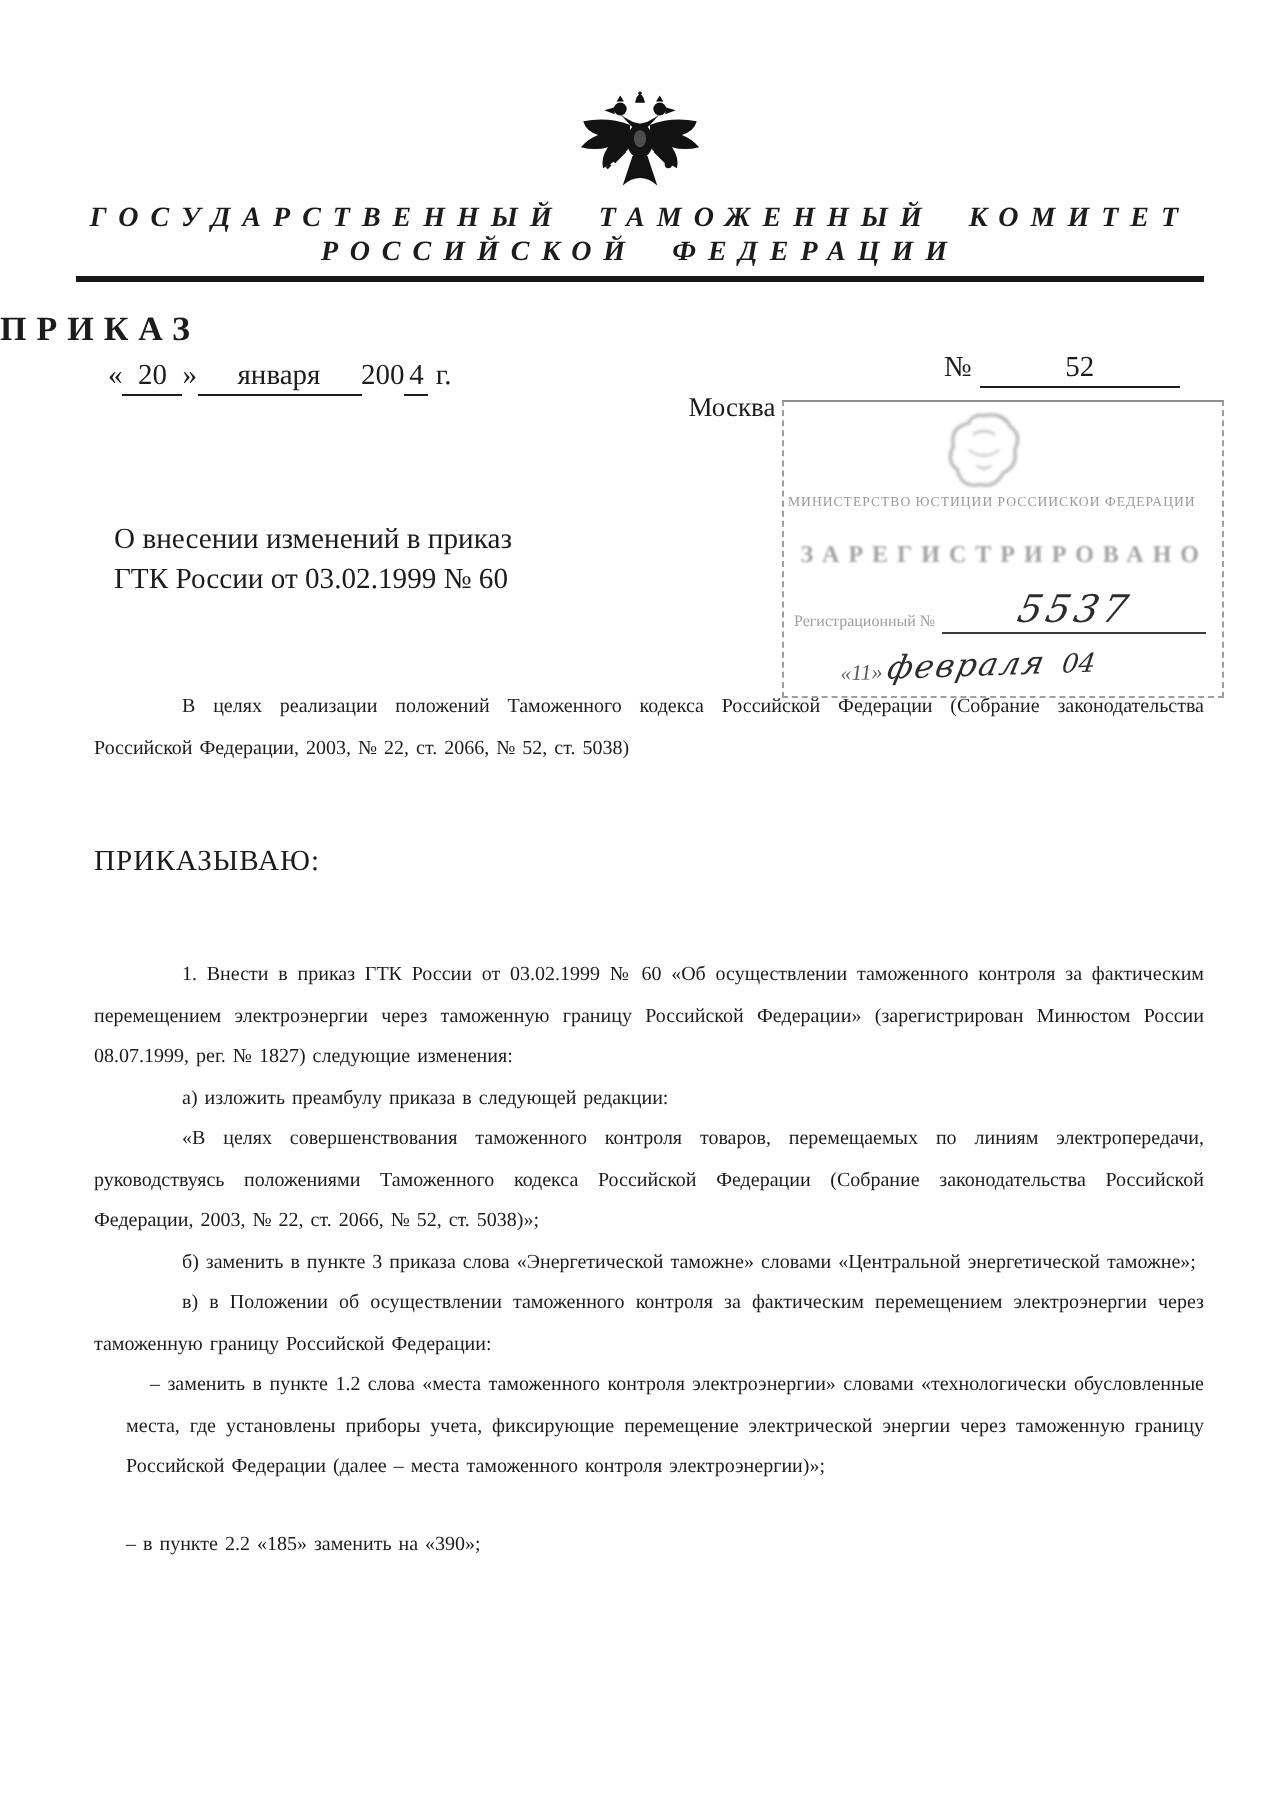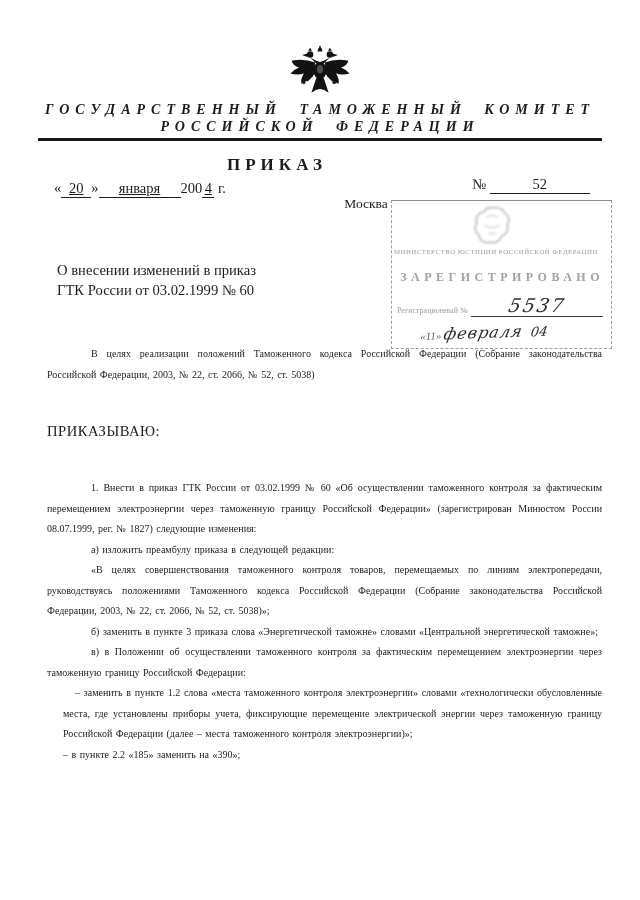--- a/index.html
+++ b/index.html
@@ -11,26 +11,26 @@
   }
   
   .emblem{position:absolute;left:283px;top:44px;width:74px;height:58px;}
   .org{
     position:absolute;left:36px;top:101px;width:568px;
     text-align:center;font-weight:bold;font-size:14px;
     letter-spacing:6px;word-spacing:8px;line-height:17px;white-space:nowrap;font-style:italic;
   }
   .rule{position:absolute;left:38px;top:138px;width:564px;height:3px;background:#181818;}
   .doc-type{
-    position:absolute;left:0;top:155px;width:554px;text-align:center;
+    position:absolute;left:0;top:155px;width:554px;
     font-weight:bold;font-size:17px;letter-spacing:5px;
   }
   
   .date-line{position:absolute;left:54px;top:180px;font-size:14.5px;white-space:nowrap;}
-  .u{border-bottom:1px solid #1c1c1c;display:inline-block;text-align:center;text-decoration:underline;}
+  .u{border-bottom:1px solid #1c1c1c;display:inline-block;text-align:center;}
   .u-day{min-width:30px;}
   .u-month{min-width:82px;}
   .u-year{min-width:12px;}
   .num-line{position:absolute;left:472px;top:176px;font-size:14.5px;white-space:nowrap;}
   .num-blank{border-bottom:1px solid #1c1c1c;display:inline-block;min-width:100px;text-align:center;margin-left:4px;}
   .city{position:absolute;left:0;top:196px;width:636px;text-align:center;font-size:13.5px;padding-left:48px;}
   
   .stamp{
     position:absolute;left:391px;top:200px;width:219px;height:147px;
     border:1px dashed #9f9f9f;border-top:1px solid #8d8d8d;
@@ -61,21 +61,21 @@
   .stamp-date-day{font-size:11px;color:#5c5c5c;font-style:italic;}
   
   .subject{position:absolute;left:57px;top:261px;font-size:14.6px;line-height:19.5px;z-index:1;}
   
   .body-block{position:absolute;left:47px;width:555px;font-size:10px;line-height:20.5px;z-index:1;}
   .body-1{top:344px;}
   .order-word{position:absolute;left:47px;top:423px;font-size:14.6px;letter-spacing:.5px;text-align:right;}
   .body-2{top:478px;}
   .p{margin:0;text-align:justify;word-spacing:1px;}
   .p.indent{text-indent:44px;}
-  .p.block{margin-left:16px;}
+  .p.block{margin-left:16px;margin-top:18px;}
   .p.block-indent{margin-left:16px;text-indent:12px;}
 </style>
 </head>
 <body>
 
 <div class="page">
 
   <div class="emblem">
     <svg viewBox="0 0 120 92" width="74" height="58" aria-hidden="true">
       <g fill="#121212">

